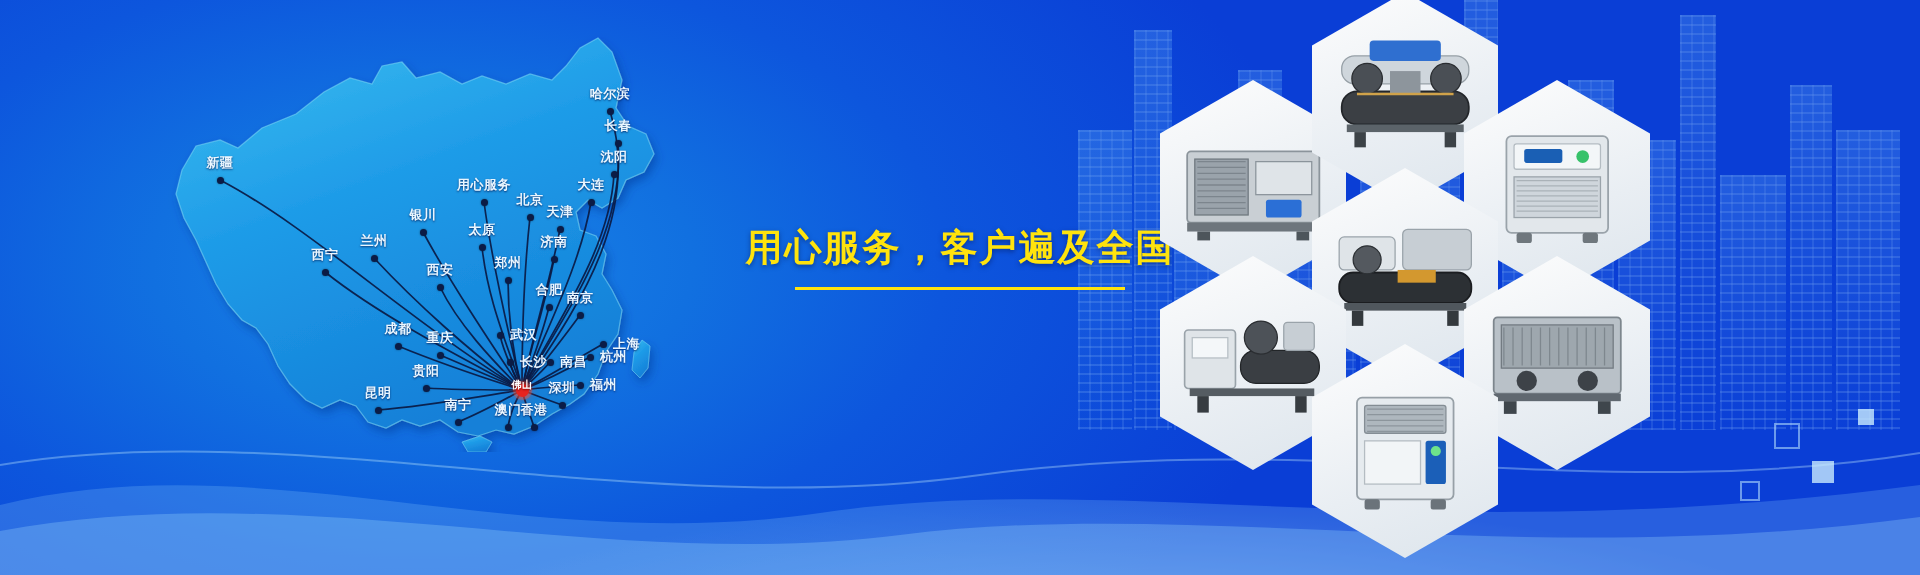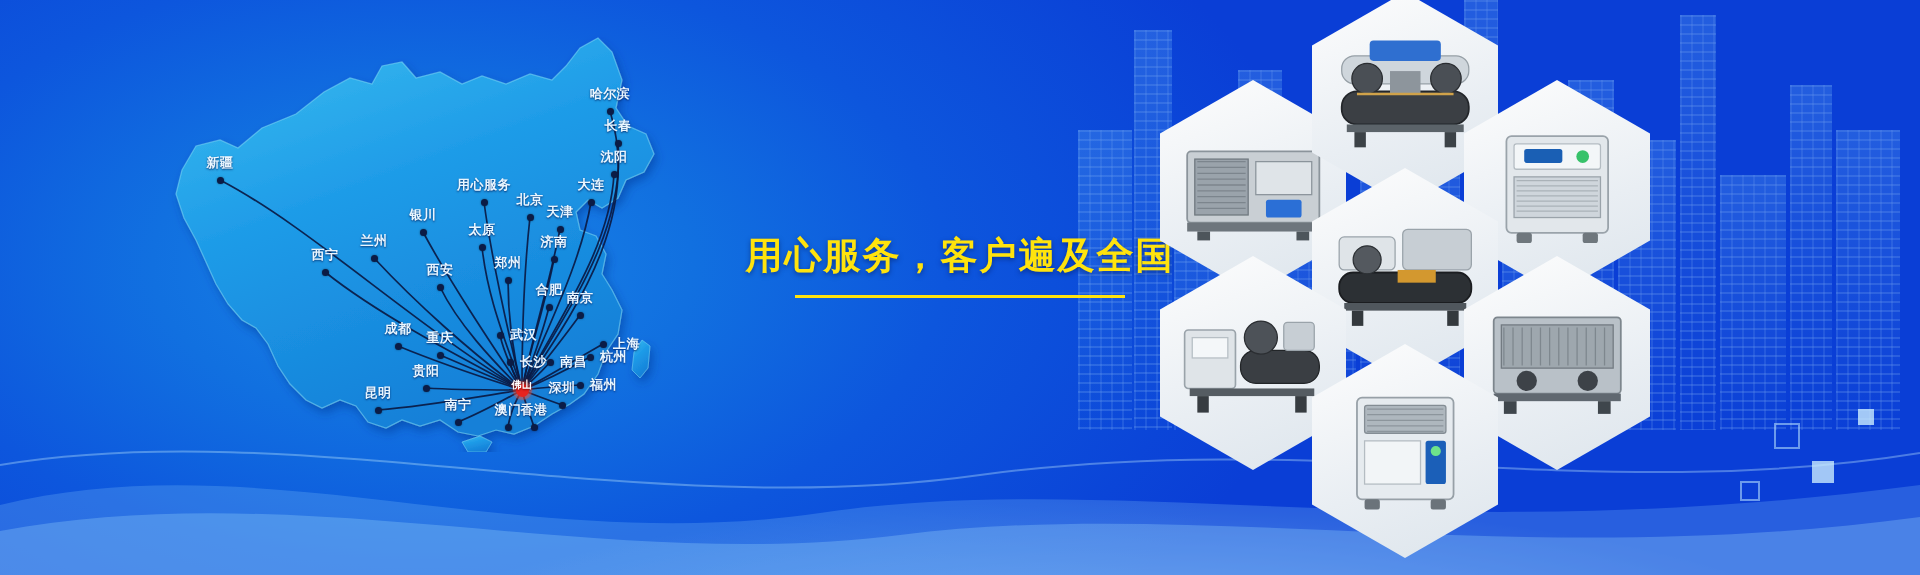--- a/index.html
+++ b/index.html
@@ -43,21 +43,21 @@
                background:#0b1c46; border-radius:50%; box-shadow:0 0 2px rgba(0,0,0,.5); }
   .city .lbl { position:absolute; left:50%; bottom:8px; transform:translateX(-50%);
                white-space:nowrap; color:#eaf6ff; font-size:13px; font-weight:700;
                text-shadow:0 1px 2px rgba(5,30,90,.85); letter-spacing:.5px; }
   .city.hub .dot { width:13px; height:13px; margin:-6.5px 0 0 -6.5px; background:#e8241f;
                    box-shadow:0 0 9px rgba(255,70,40,.95),0 0 0 3px rgba(255,90,60,.35); }
   .city.hub .lbl { color:#fff; font-size:10px; bottom:-2px; text-shadow:0 1px 2px rgba(120,0,0,.9);font-family:Liberation Serif, serif; }
   .city.right .lbl { left:10px; bottom:auto; top:50%; transform:translateY(-50%); }
 
   
-  #copy { position:absolute; left:745px; top:236px; width:430px; text-align:center; }
+  #copy { position:absolute; left:745px; top:228px; width:430px; text-align:center; }
   #headline { color:#ffe30d; font-size:37px; font-weight:700; letter-spacing:2px; line-height:1.1;
               text-shadow:0 2px 5px rgba(0,25,90,.55); white-space:nowrap; }
   #rule { width:330px; height:3px; background:#ffe30d; margin:18px auto 16px; }
   #sub { color:#ffe30d; font-size:21px; font-weight:700; line-height:1.45; letter-spacing:1px;
          text-shadow:0 2px 4px rgba(0,25,90,.5); }
 
   
   #gallery { position:absolute; left:1160px; top:-8px; width:760px; height:590px; }
   .hex { position:absolute; width:186px; height:214px;
          clip-path:polygon(50% 0%,100% 25%,100% 75%,50% 100%,0% 75%,0% 25%);

